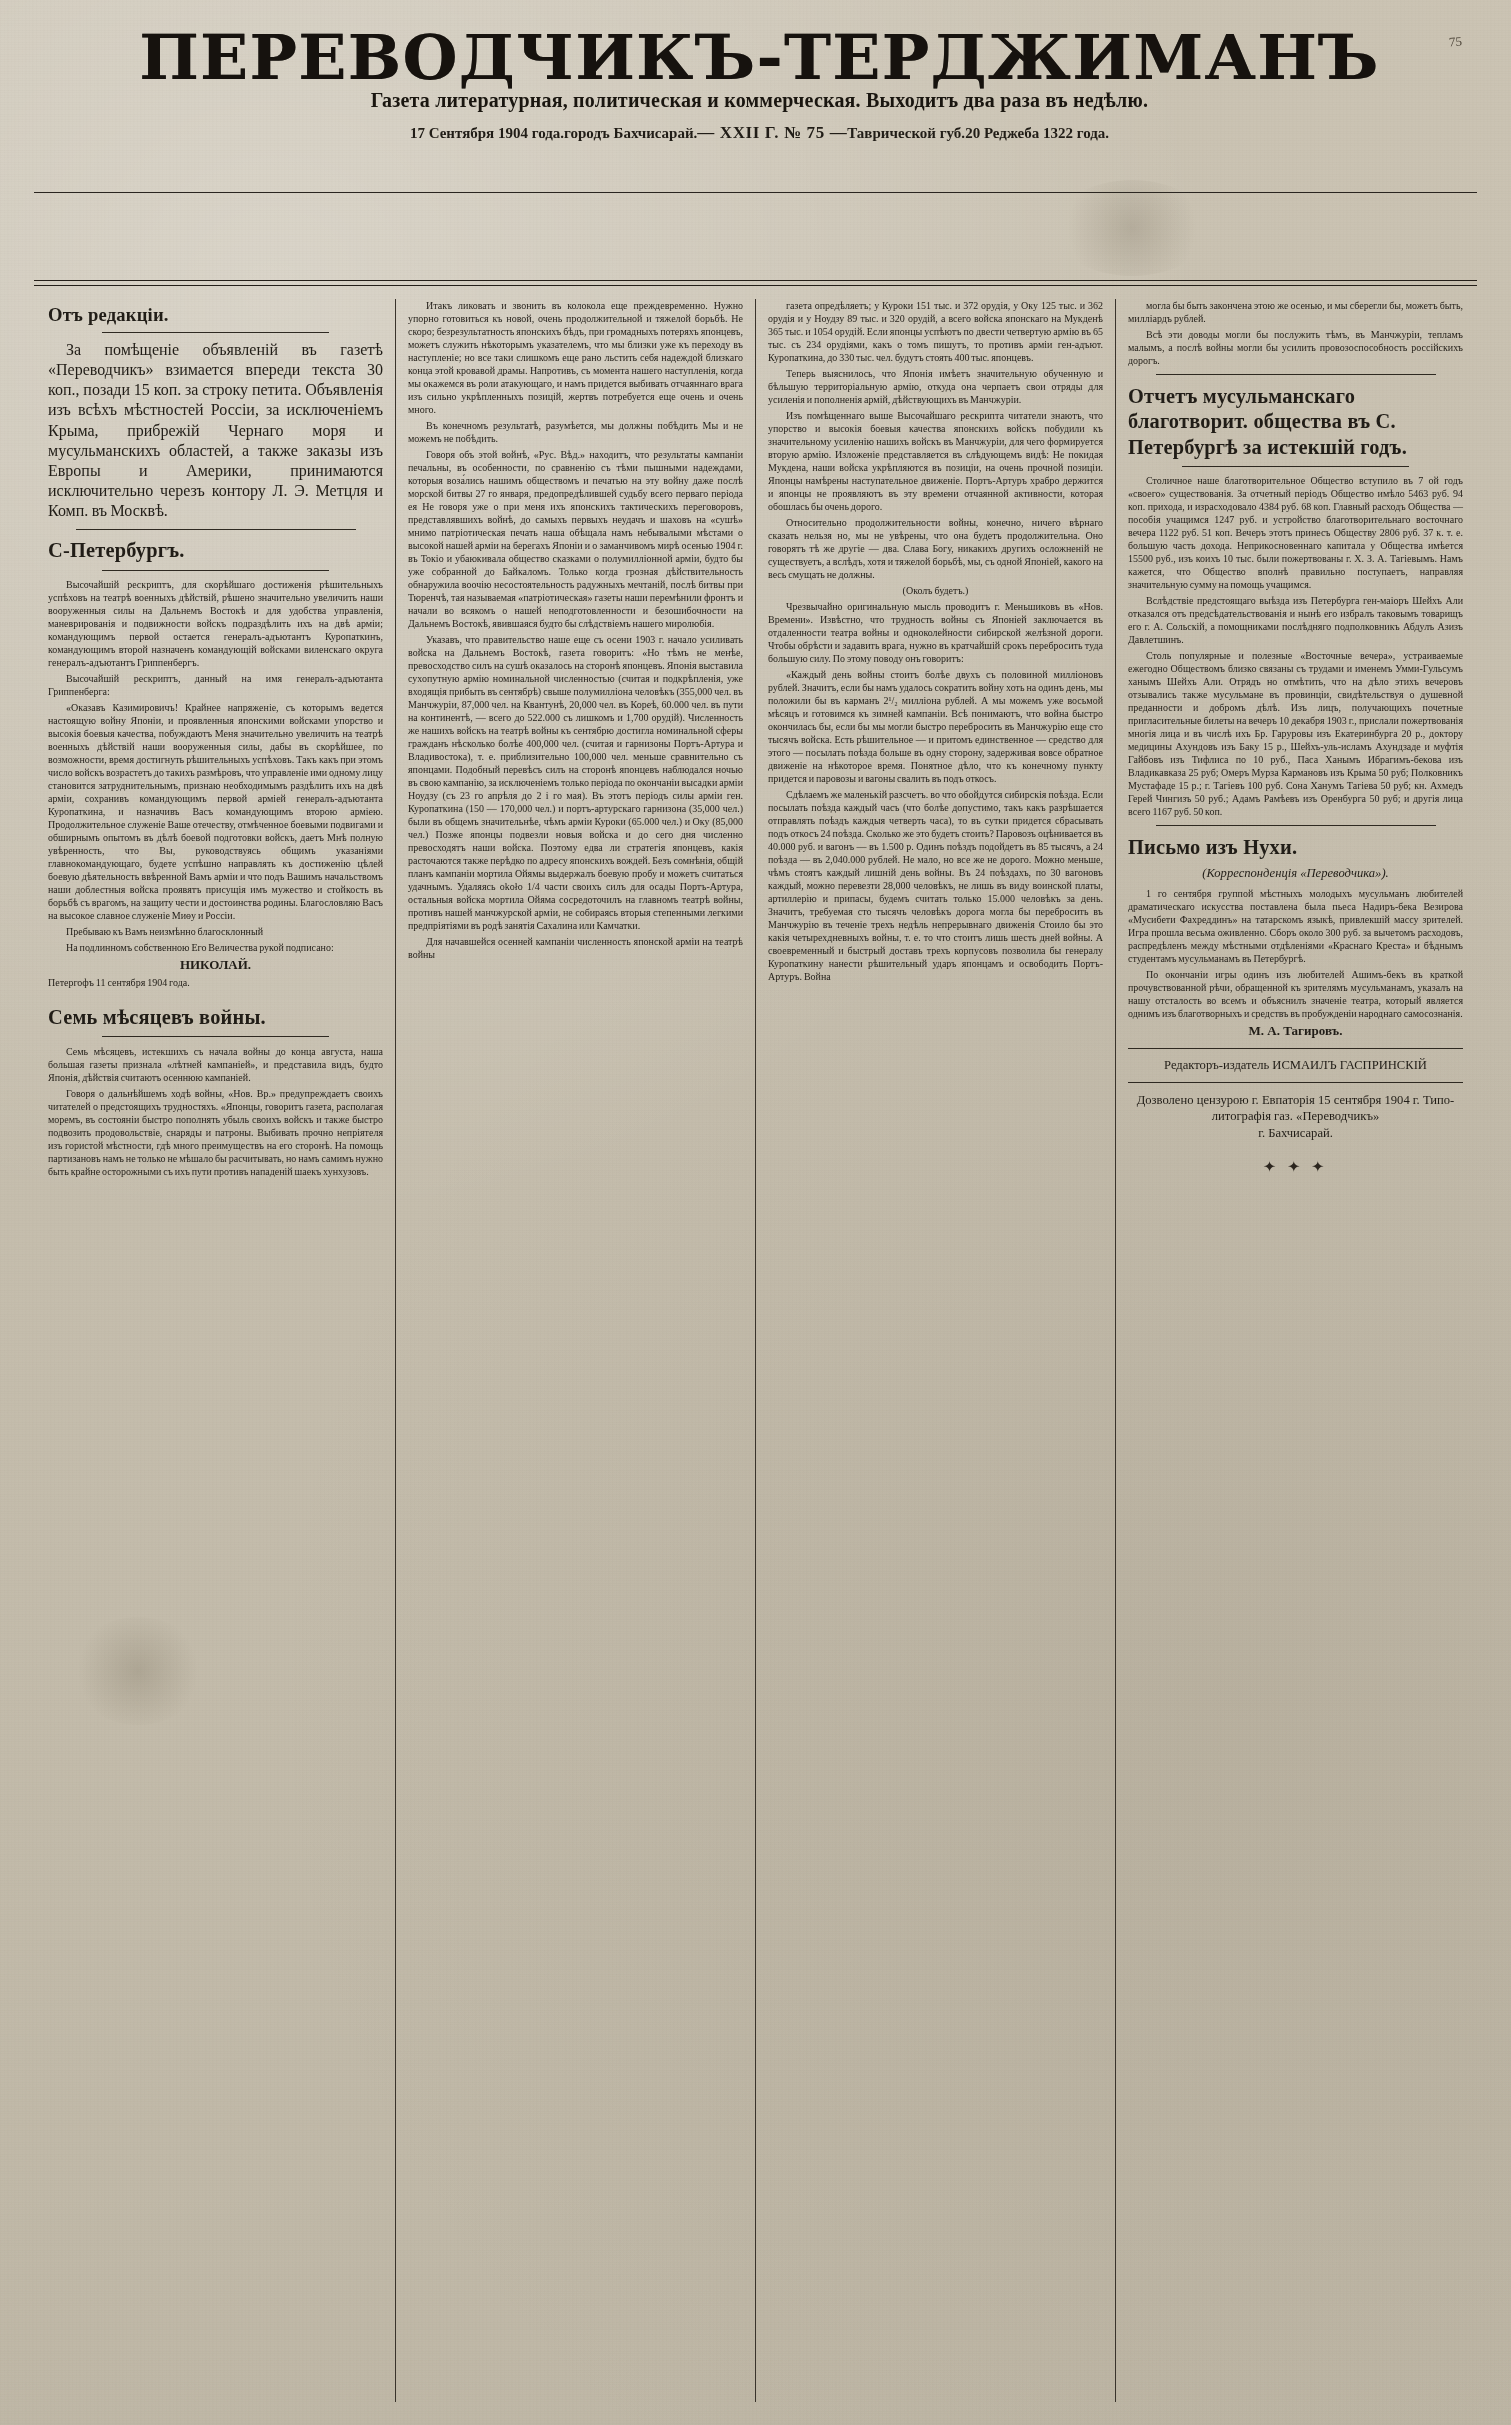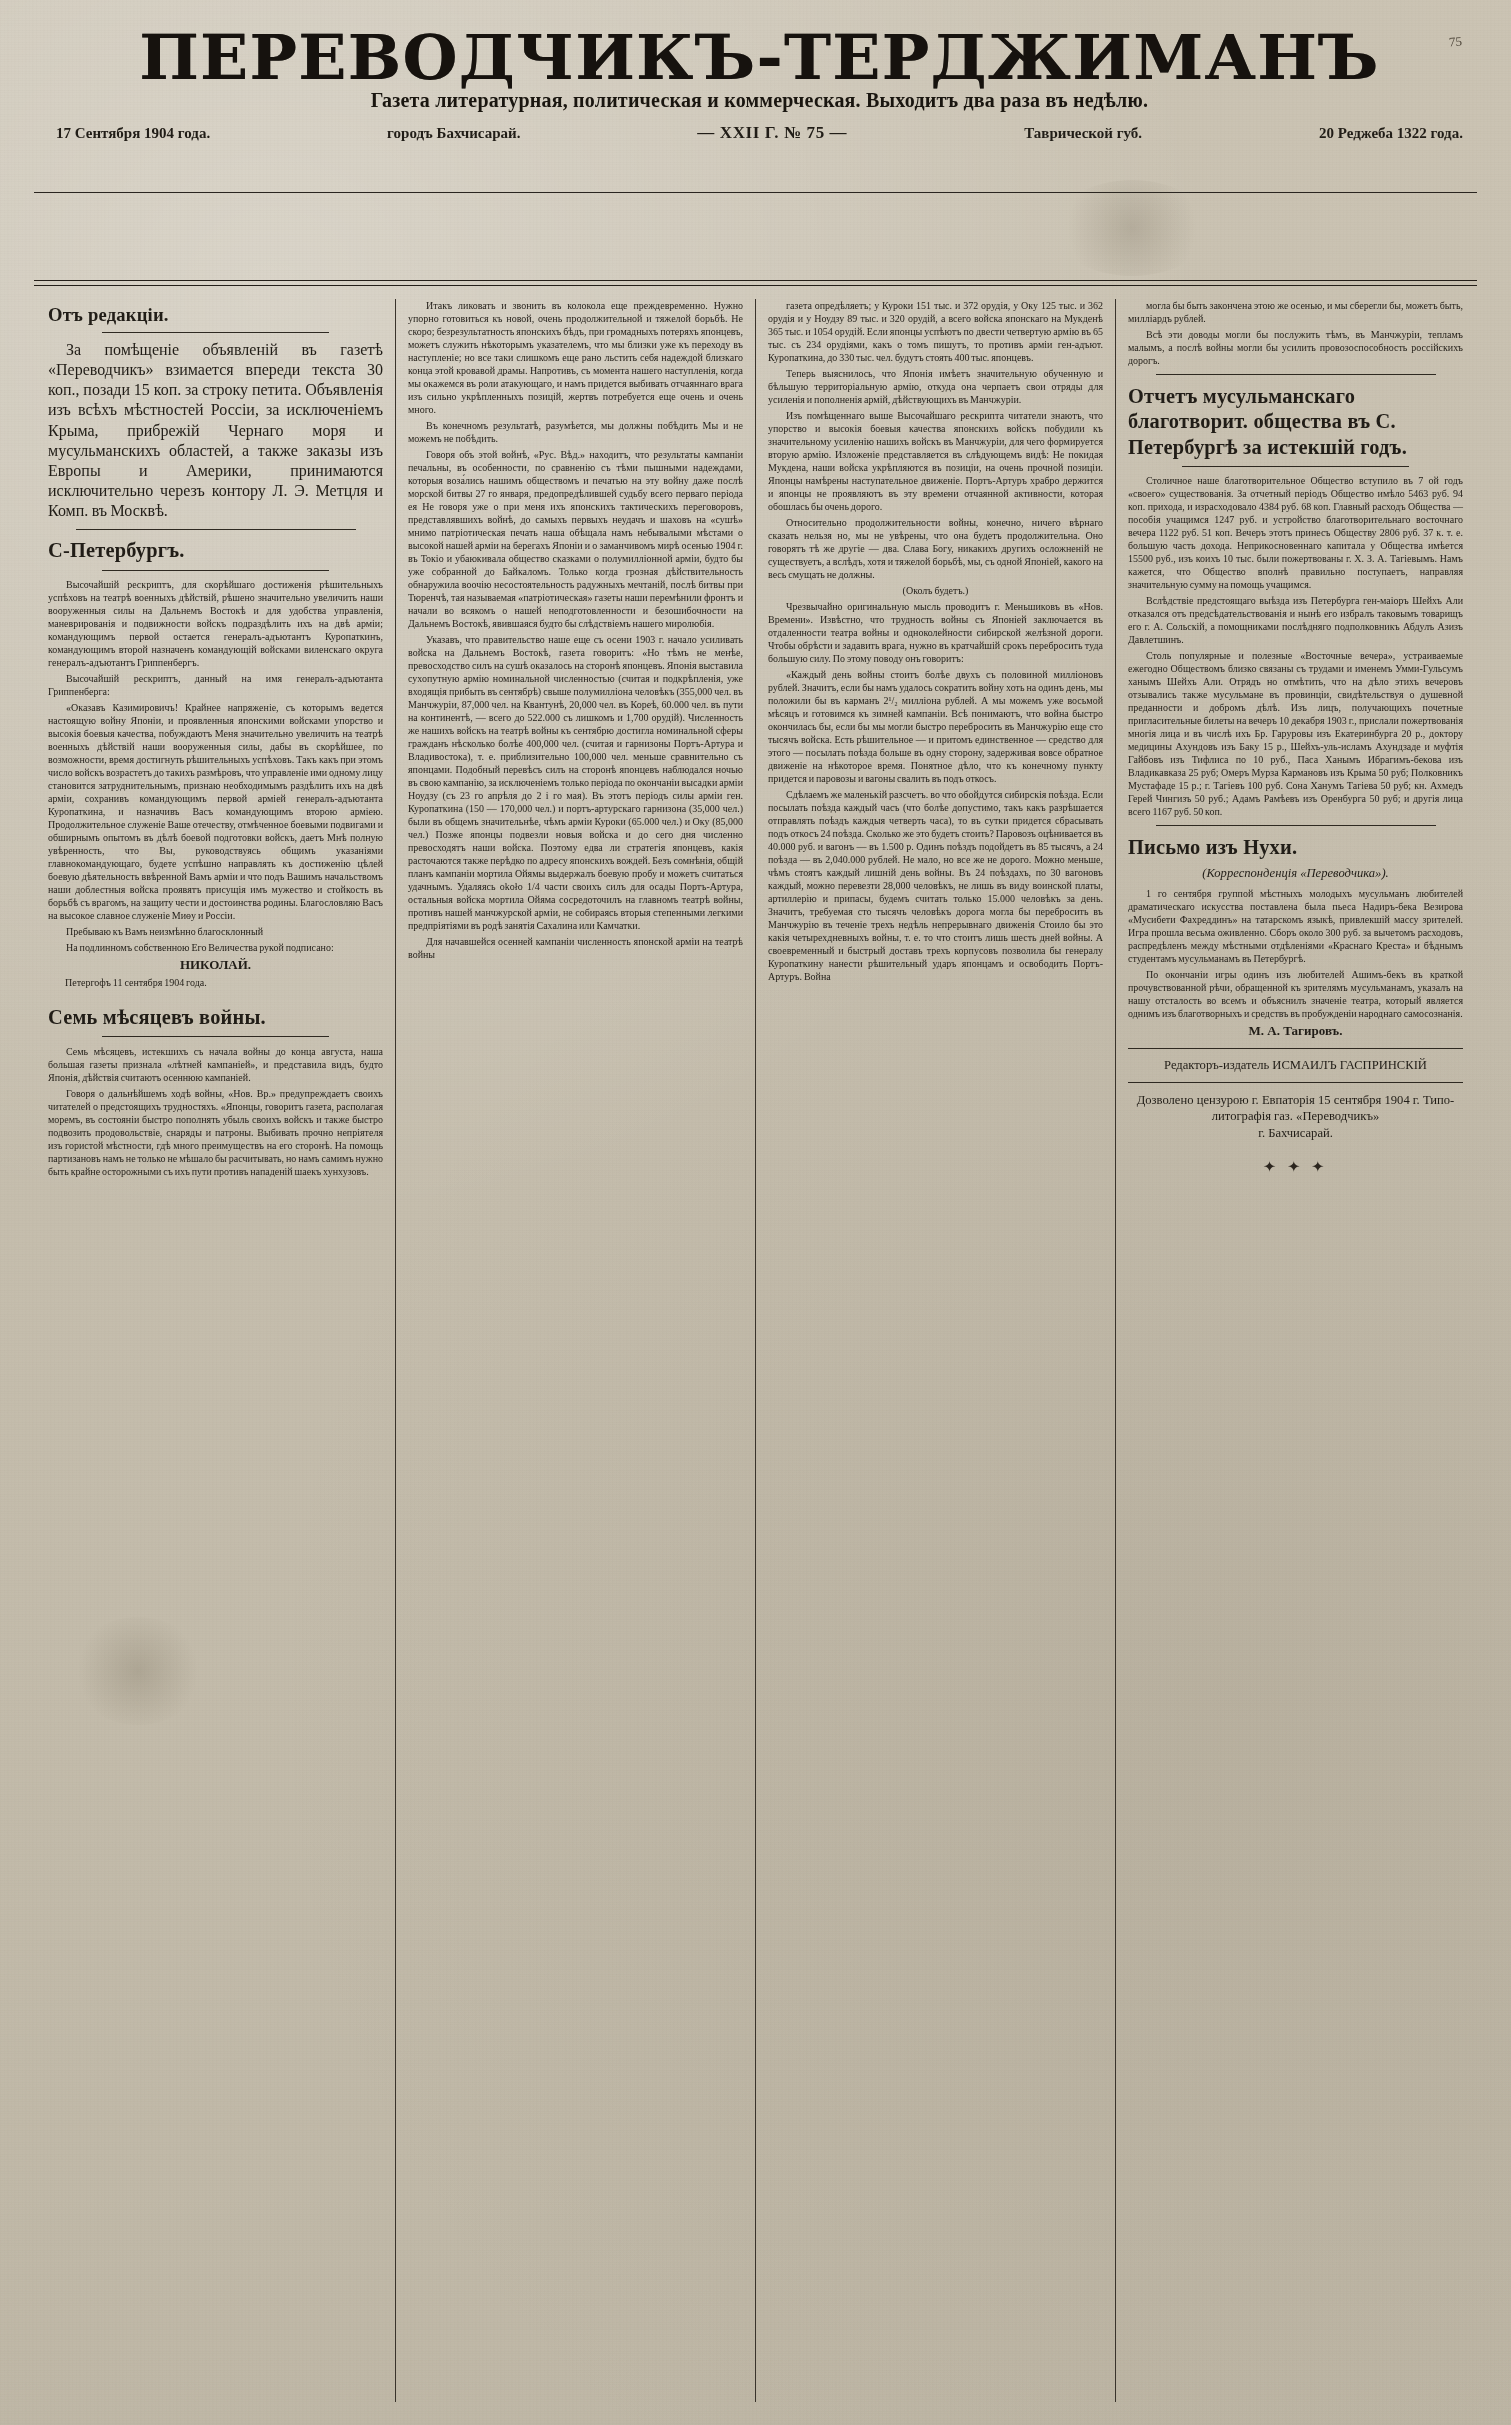--- a/index.html
+++ b/index.html
@@ -53,25 +53,24 @@
   .masthead-sub {
     font-size: 20px;
     font-weight: 700;
     letter-spacing: 0.2px;
     color: #1a1610;
   }
   .masthead-line {
     margin-top: 10.8px;
     display: flex;
     align-items: baseline;
-    justify-content: space-between;
+    justify-content: center;
     font-size: 15.6px;
     font-weight: 700;
     padding: 0 6px;
-    gap: 41px;
   }
   .masthead-line .issue {
     font-size: 17px;
     letter-spacing: 0.6px;
   }
   .masthead-line .small {
     font-weight: 700;
     font-size: 15px;
   }
   .rule-thin {
@@ -131,21 +130,21 @@
     line-height: 1.30;
     text-align: justify;
     text-indent: 18px;
     word-spacing: -0.6px;
     hyphens: auto;
   }
   p.body.small {
     font-size: 16px;
     line-height: 1.26;
   }
-  p.body.noind { text-indent: 0; margin-left: 17px; }
+  p.body.noind { text-indent: 0; }
   p.sign {
     margin: 2.4px 0 3.6px 0;
     font-size: 13px;
     text-align: center;
     font-weight: 700;
   }
   p.center {
     text-align: center;
     text-indent: 0;
   }

